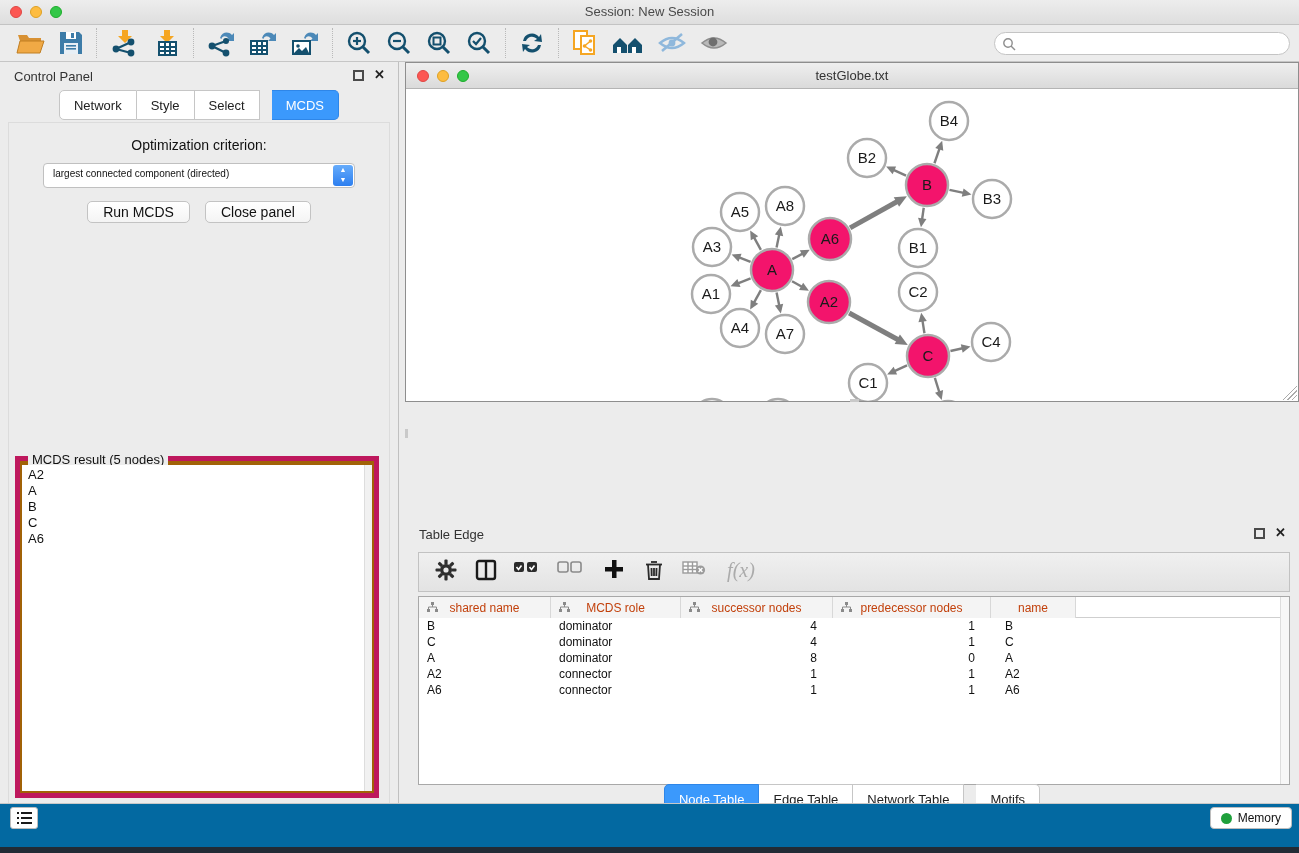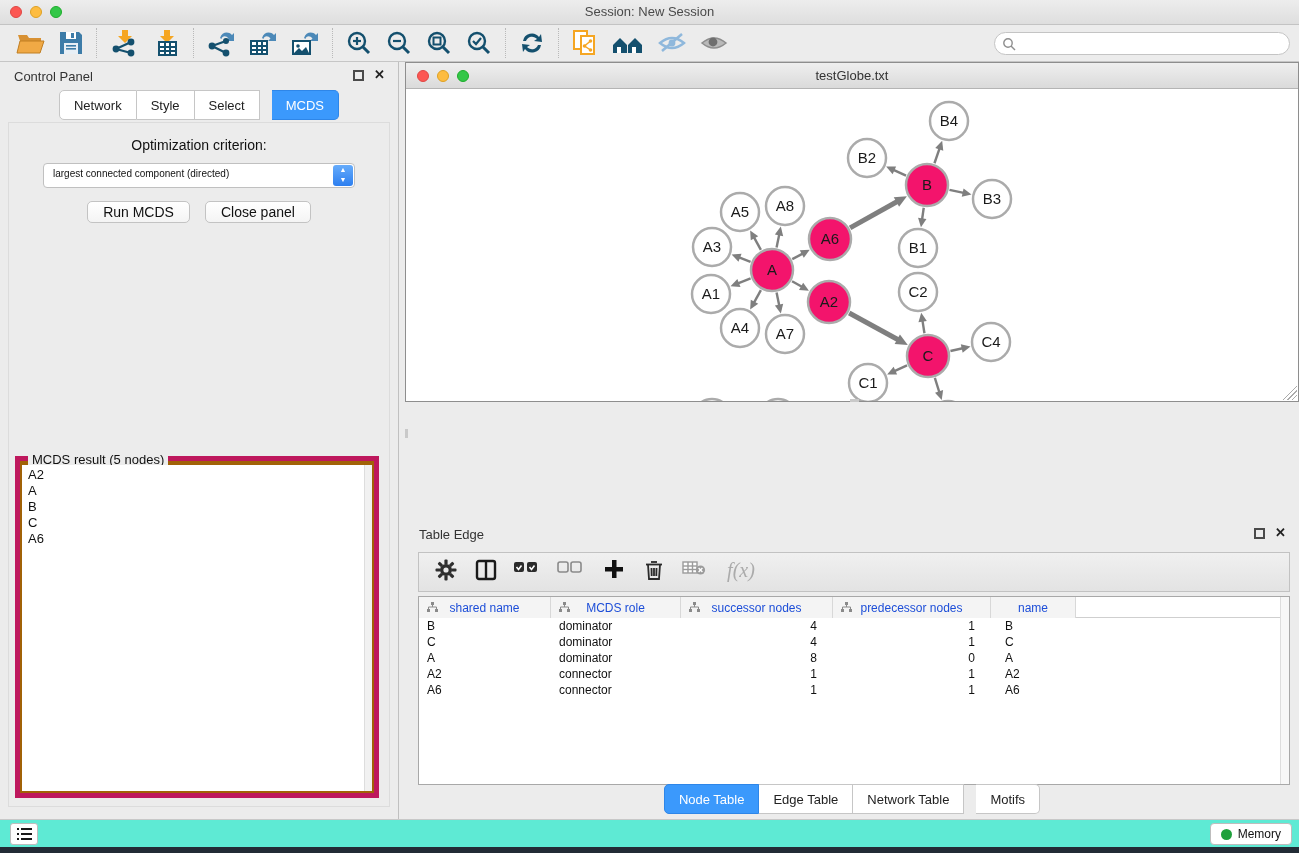--- a/index.html
+++ b/index.html
@@ -128,31 +128,31 @@
   .tp-ic { margin-right:14px; display:flex; justify-content:center; width:26px; height:26px; }
   .fx { font-family:"Liberation Serif", serif; font-style:italic; font-size:20px; color:#ABABAB; }
   .tblwrap {
     position:absolute; left:13px; right:9px; top:76px; height:189px;
     border:1px solid #A8A8A8; background:#fff; overflow:hidden;
   }
   .tbl-head { display:flex; height:21px; border-bottom:1px solid #CFCFCF; }
   .tbl-hcell {
     background:#F4F4F4; border-right:1px solid #D8D8D8; height:21px;
     display:flex; align-items:center; justify-content:center; gap:6px;
-    font-size:12px; color:#1d4ed8; position:relative;
+    font-size:12px; color:#c2410c; position:relative;
   }
   .tbl-hcell .hicon { position:absolute; left:8px; top:5px; }
   .tbl-row { display:flex; height:16px; }
   .tbl-cell { font-size:12px; color:#111; line-height:16px; white-space:nowrap; }
   .tbl-scroll { position:absolute; right:0; top:0; bottom:0; width:9px; background:#F7F7F7; border-left:1px solid #DDD; }
   .tp-tabs { position:absolute; left:0; right:0; bottom:5px; display:flex; justify-content:center; }
   
   .statusbar {
-    position:absolute; left:0; right:0; bottom:6px; height:28px;
-    background:#5eead4; border-top:1px solid #C8C8C8;
+    position:absolute; left:0; right:0; bottom:6px; height:44px;
+    background:#0369a1; border-top:1px solid #C8C8C8;
   }
   .list-btn {
     position:absolute; left:10px; top:3px; width:28px; height:22px;
     background:#fff; border:1px solid #BDBDBD; border-radius:3px;
     display:flex; align-items:center; justify-content:center;
   }
   .mem-btn {
     position:absolute; right:7px; top:3px; height:22px; padding:0 10px;
     background:#fff; border:1px solid #BDBDBD; border-radius:4px;
     display:flex; align-items:center; gap:6px; font-size:12px; color:#111;

